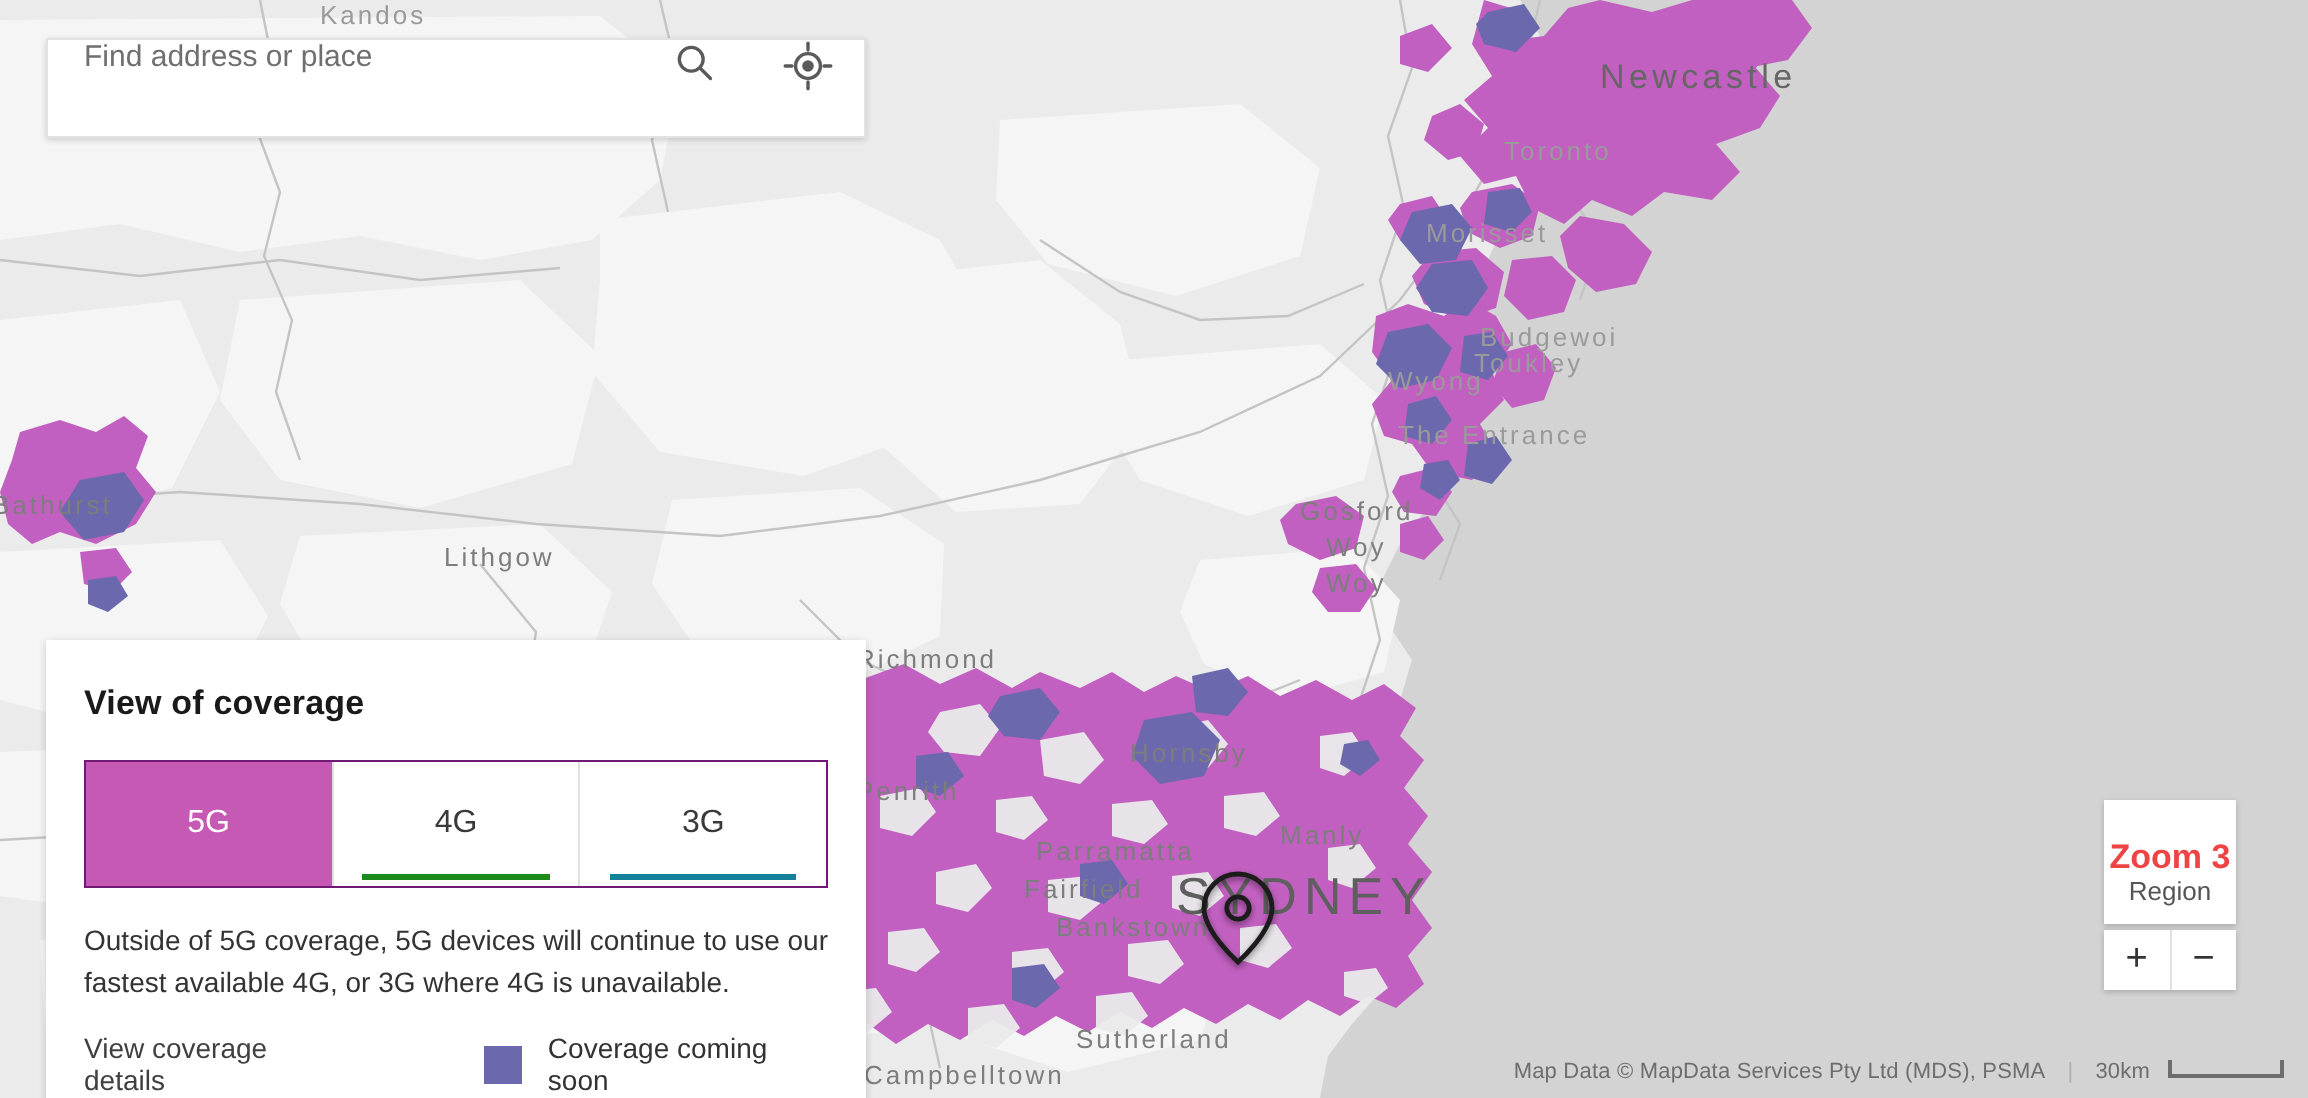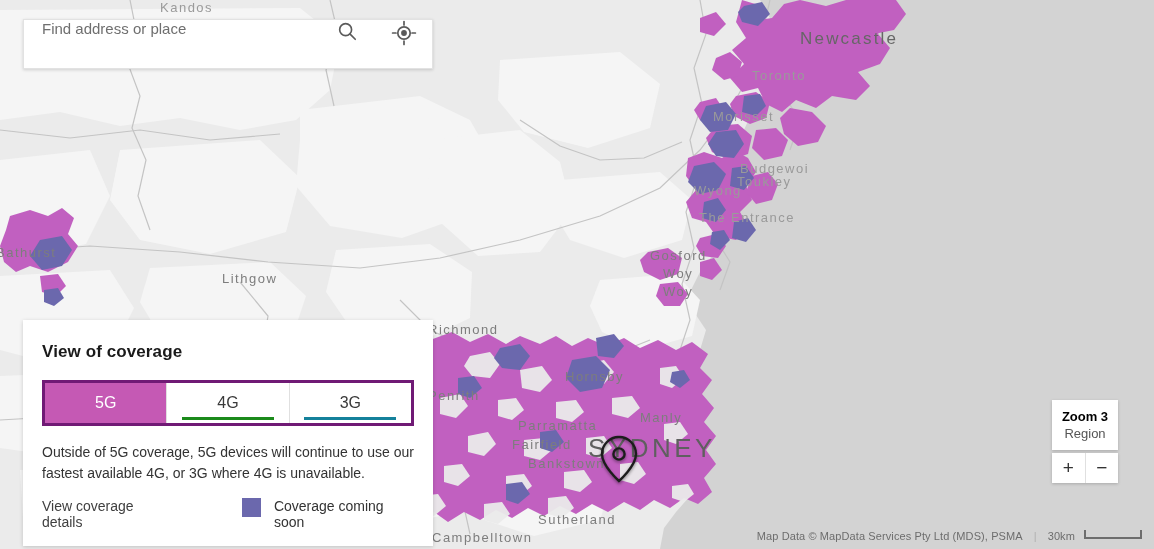--- a/index.html
+++ b/index.html
@@ -79,22 +79,22 @@
   }
   #panel-title {
     font-size: 17px;
     font-weight: bold;
     color: #1a1a1a;
     margin: 4px 0 18px 0;
     letter-spacing: .1px;
   }
   #tabs {
     display: flex;
-    border: 3px solid #701a75;
-    height: 46px;
+    border: 1px solid #701a75;
+    height: 64px;
     box-sizing: border-box;
   }
   .tab {
     flex: 1 1 0;
     position: relative;
     display: flex;
     align-items: center;
     justify-content: center;
     font-size: 16px;
     color: #3a3a3a;
@@ -123,21 +123,21 @@
     align-items: center;
     font-size: 14px;
   }
   #coverage-link {
     color: #404040;
     text-decoration: none;
     cursor: pointer;
   }
   #legend {
     display: flex;
-    align-items: flex-start;
+    align-items: center;
     margin-left: 34px;
     padding-left: 33px;
   }
   #legend-swatch {
     width: 19px; height: 19px;
     margin-right: 13px;
     flex: none;
   }
   #legend-label { color: #333; }
 
@@ -148,21 +148,21 @@
     width: 66px;
     font-size: 13px;
   }
   #zoom-info {
     background: #fff;
     box-shadow: 0 1px 3px rgba(0,0,0,.2);
     padding: 8px 0 8px 0;
     text-align: center;
     line-height: 17px;
   }
-  #zoom-level { font-weight: bold; color: #000000; font-size: 13px; }
+  #zoom-level { font-weight: bold; color: #ef4444; font-size: 17px; margin-top: 12px; }
   #zoom-region { color: #555; font-size: 13px; }
   #zoom-buttons {
     display: flex;
     margin-top: 3px;
     background: #fff;
     box-shadow: 0 1px 3px rgba(0,0,0,.2);
   }
   .zoom-btn {
     flex: 1 1 0;
     height: 30px;

